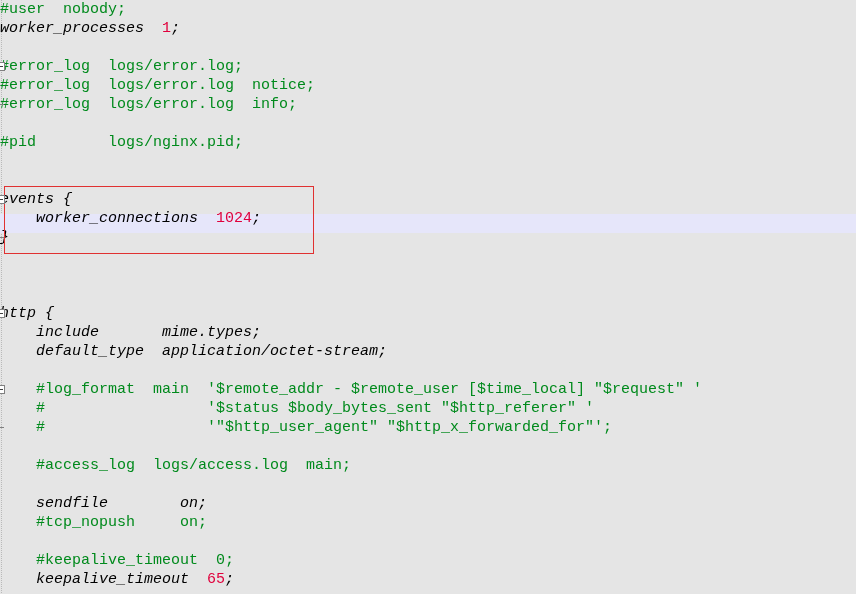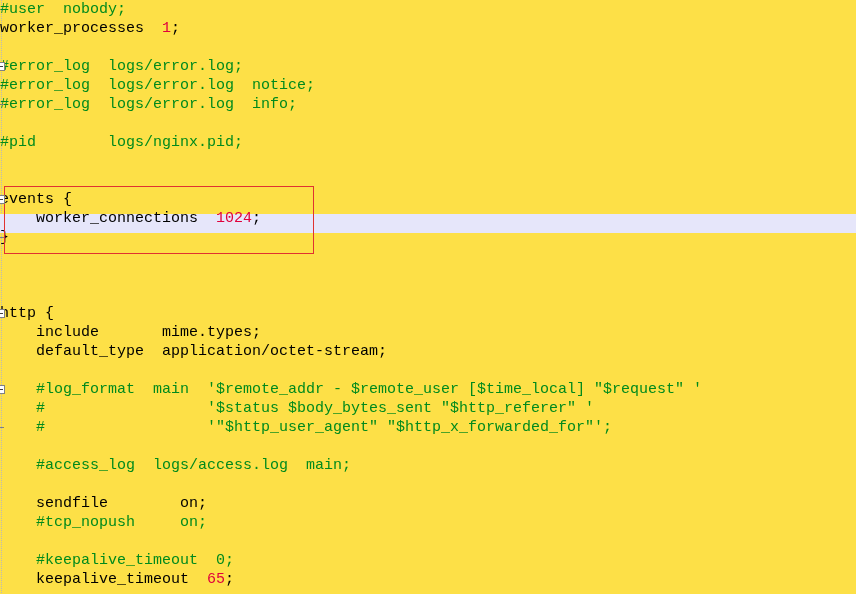--- a/index.html
+++ b/index.html
@@ -12,21 +12,21 @@
     width: 856px;
     height: 594px;
     overflow: hidden;
     font-family: "Liberation Mono", "DejaVu Sans Mono", monospace;
   }
 
   #editor {
     position: relative;
     width: 856px;
     height: 594px;
-    background: #fde047;
+    background: #e5e5e5;
     overflow: hidden;
   }
 
   
   #fold-gutter {
     position: absolute;
     left: 0;
     top: 0;
     width: 5px;
     height: 594px;
@@ -75,21 +75,21 @@
     color: #000000;
   }
   .line {
     height: 19px;
     line-height: 19px;
     white-space: pre;
     padding-left: 0;
   }
   .cmt { color: #008a1c; }
   .num { color: #e0003c; }
-  .txt { color: #000000; }
+  .txt { color: #000000; font-style: italic; }
 
   
   .fold {
     position: absolute;
     left: -4px;
     width: 9px;
     height: 9px;
     border: 1px solid #808080;
     box-sizing: border-box;
     background: #ffffff;

